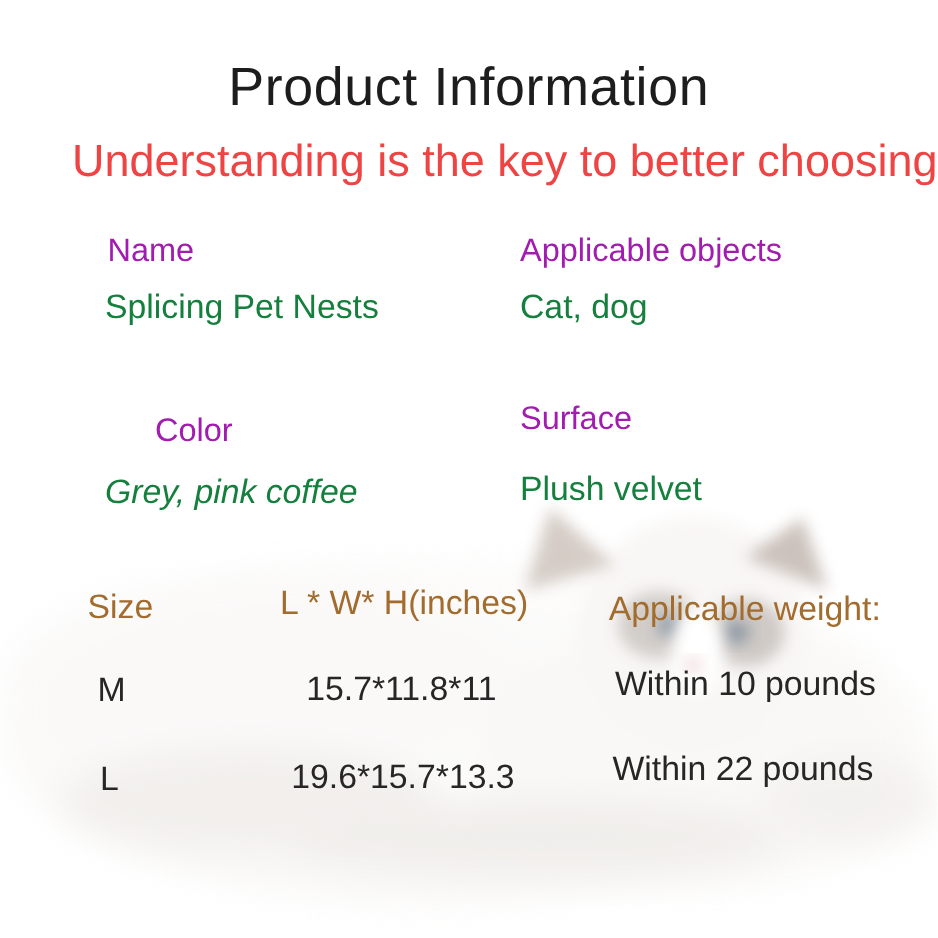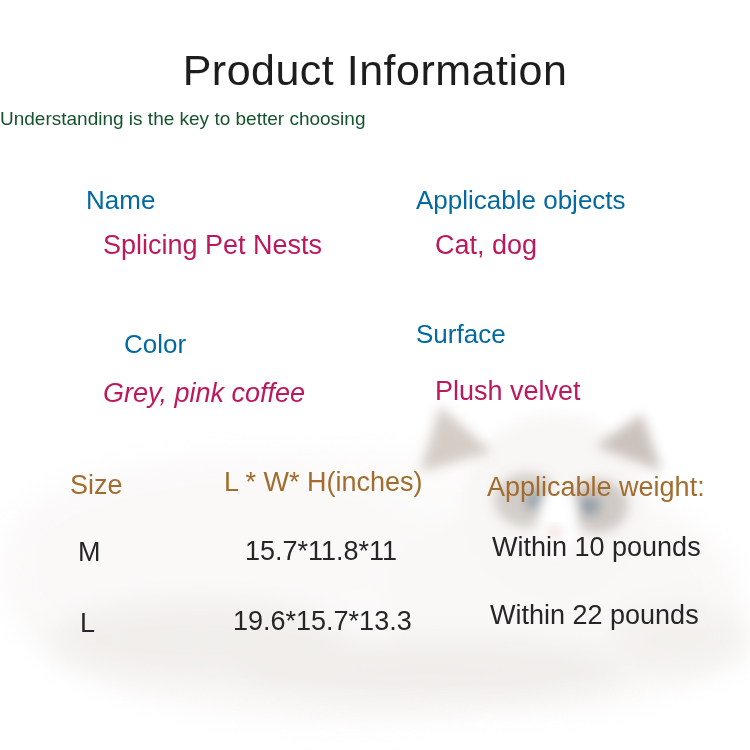--- a/index.html
+++ b/index.html
@@ -13,25 +13,25 @@
   }
   .page{position:absolute;inset:0;width:750px;height:532px;}
   .cat-bg{position:absolute;left:0;top:0;width:750px;height:750px;pointer-events:none;}
   .page-title{
     position:absolute;left:0;top:46px;width:750px;
     text-align:center;font-size:43px;font-weight:500;
     color:#1d1d1d;letter-spacing:0.5px;margin:0;
   }
   .page-subtitle{
     position:absolute;left:0;top:108px;width:750px;
-    text-align:left;font-size:19px;font-weight:400;
-    color:#14532d;margin:0;
+    text-align:right;font-size:36px;font-weight:400;
+    color:#ef4444;margin:0;
   }
-  .label{position:absolute;font-size:26px;color:#0369a1;}
-  .value{position:absolute;font-size:27px;color:#be185d;margin-left:19px;}
+  .label{position:absolute;font-size:26px;color:#a21caf;}
+  .value{position:absolute;font-size:27px;color:#15803d;}
   
   .name-label{left:86px;top:185px;}
   .name-value{left:84px;top:230px;}
   .objects-label{left:416px;top:185px;}
   .objects-value{left:416px;top:230px;}
   .color-label{left:88px;top:329px;margin-left:36px;}
   .color-value{left:84px;top:378px;font-style:italic;}
   .surface-label{left:416px;top:319px;}
   .surface-value{left:416px;top:376px;}
   

